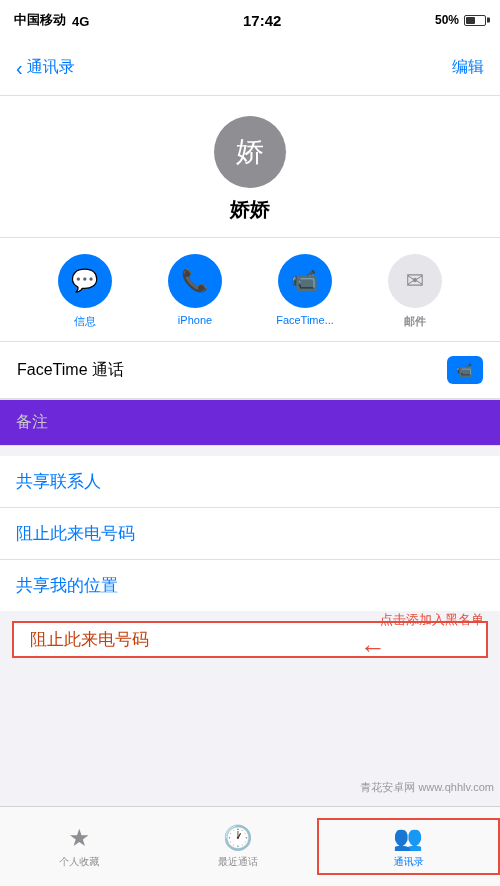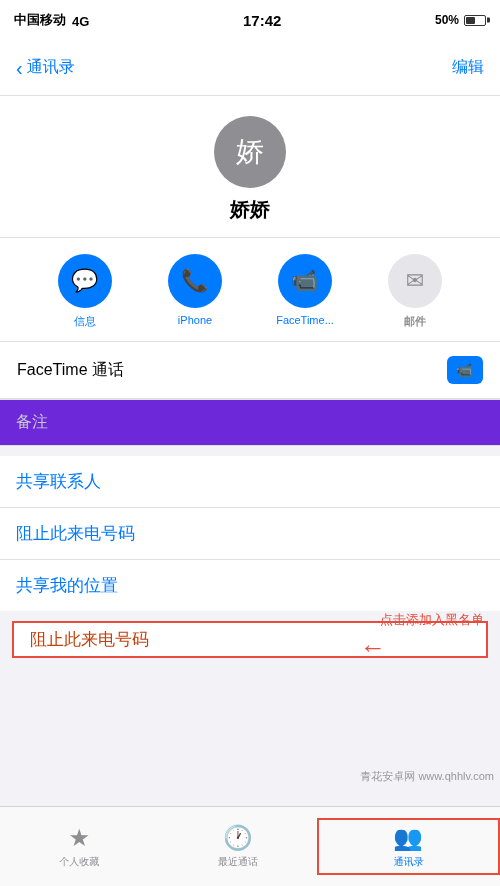--- a/index.html
+++ b/index.html
@@ -160,21 +160,21 @@
     }
     .tab-icon { font-size: 24px; color: #8e8e93; }
     .tab-icon.active { color: #007aff; }
     .tab-label { font-size: 10px; color: #8e8e93; }
     .tab-label.active { color: #007aff; }
     .tab-item.active-tab { border: 2px solid #e74c3c; padding: 4px 10px; }
 
     
     .watermark {
       position: absolute;
-      bottom: 102px;
+      bottom: 91px;
       right: 6px;
       font-size: 11px;
       color: #999;
     }
 
     
     .main-content {
       height: calc(886px - 40px - 56px - 80px);
       overflow-y: auto;
       background: #f2f2f7;

